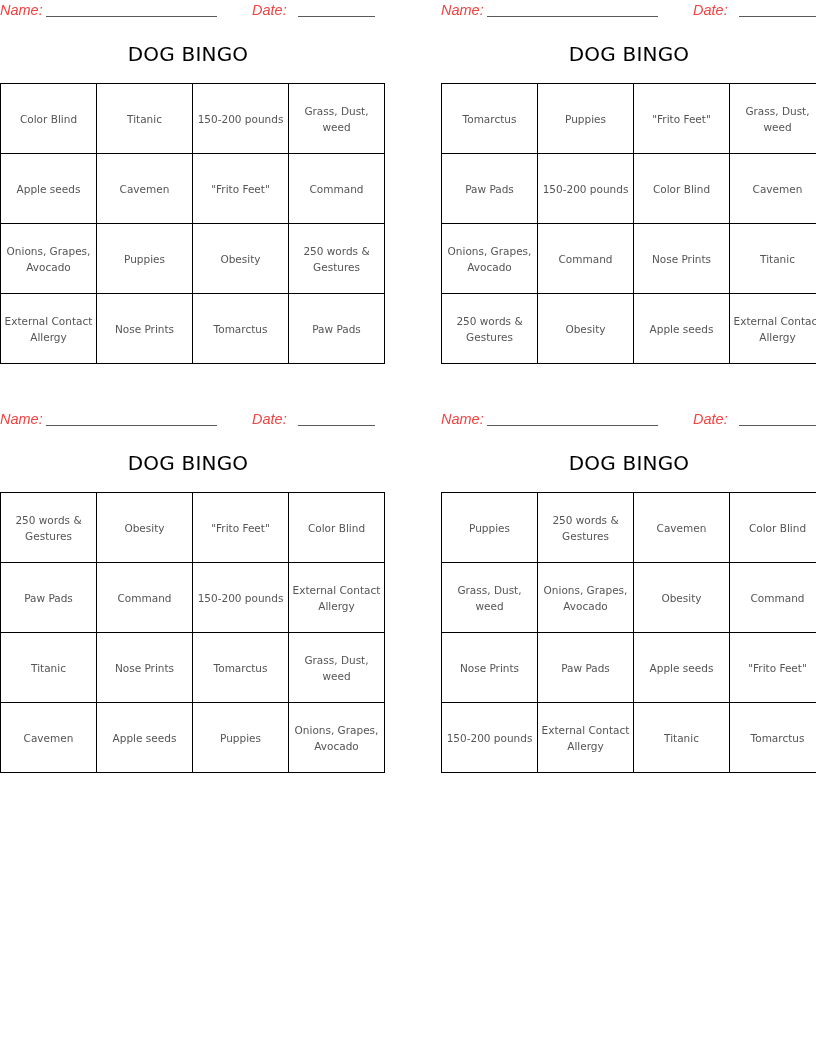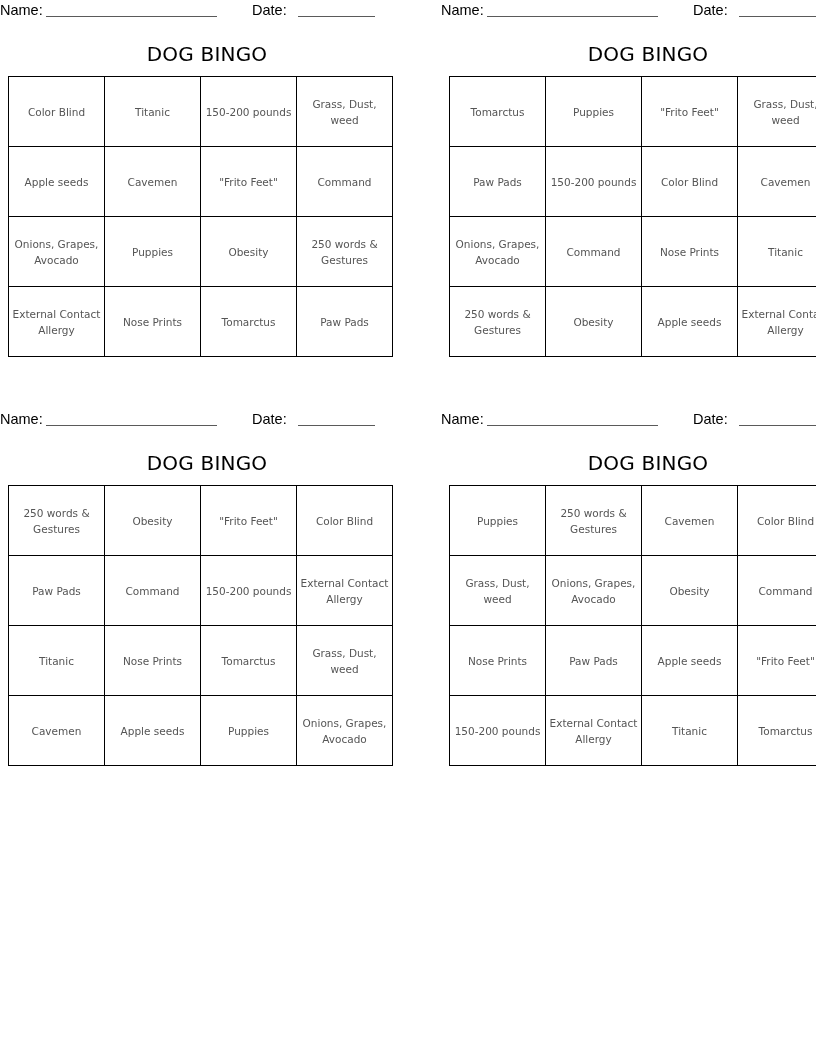--- a/index.html
+++ b/index.html
@@ -1,33 +1,34 @@
 <!DOCTYPE html>
 <html><head>
 <meta charset="utf-8">
 <style>
   html, body { margin: 0; padding: 0; background: #ffffff; }
   body { width: 816px; height: 1056px; position: relative; overflow: hidden; }
   .card { position: absolute; width: 376px; }
   .header-line {
     position: absolute; left: 0; top: 0; width: 376px; height: 20px;
-    font-family: "Liberation Sans", sans-serif; font-size: 14.5px; color: #000000;
+    font-family: "Liberation Sans", sans-serif; font-size: 14.5px; color: #ef4444;
     white-space: nowrap;
+    font-style: italic;
   }
   .name-label { position: absolute; left: 0; top: 2px; }
   .name-line { position: absolute; left: 46px; top: 16px; width: 171px; border-bottom: 1px solid #5a5a5a; }
   .date-label { position: absolute; left: 252px; top: 2px; }
   .date-line { position: absolute; left: 298px; top: 16px; width: 77px; border-bottom: 1px solid #5a5a5a; }
   .title {
     position: absolute; left: 0; top: 42px; width: 376px; text-align: center;
-    font-family: "DejaVu Sans", sans-serif; font-size: 20px; color: #000; letter-spacing: 0.2px; margin-left: 19px;
+    font-family: "DejaVu Sans", sans-serif; font-size: 20px; color: #000; letter-spacing: 0.2px;
   }
   table.grid {
-    position: absolute; left: 0; top: 76px;
-    border-collapse: collapse; table-layout: fixed; width: 375px; margin-left: 8px;
+    position: absolute; left: 0; top: 83px;
+    border-collapse: collapse; table-layout: fixed; width: 375px;
   }
   table.grid td {
     border: 1px solid #000; width: 93px; height: 69px; padding: 0 1px;
     text-align: center; vertical-align: middle;
     font-family: "DejaVu Sans", sans-serif; font-size: 10.5px; color: #555555;
     line-height: 16px;
   }
 </style>
 </head>
 <body>

